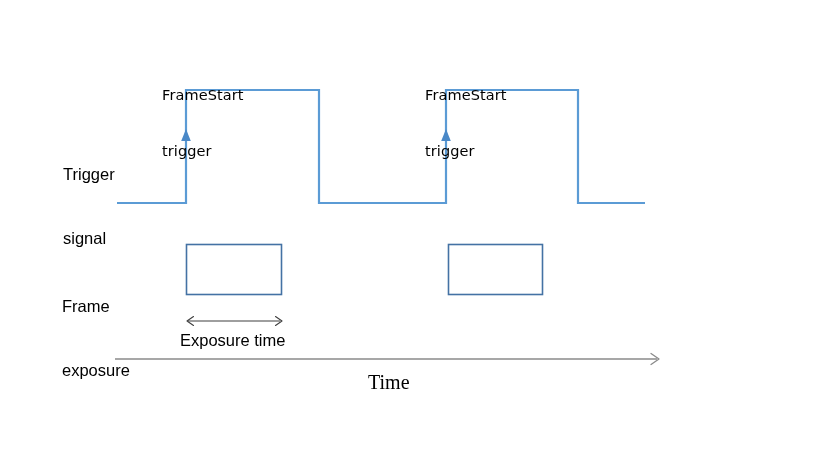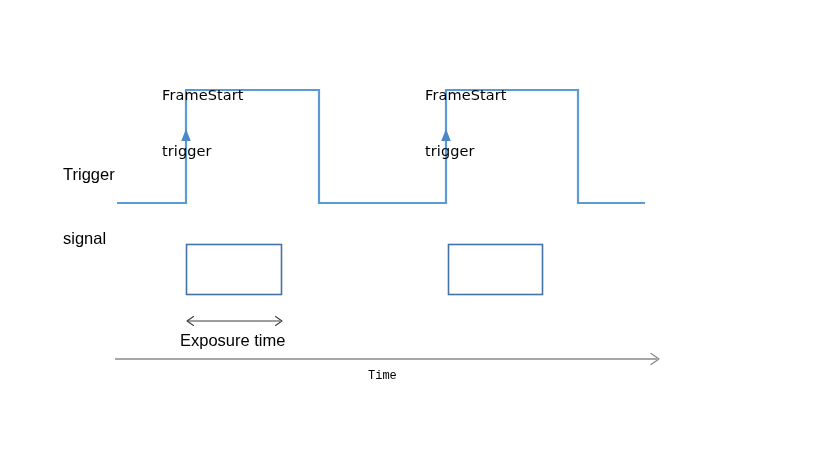--- a/index.html
+++ b/index.html
@@ -32,22 +32,22 @@
   .lbl-arial {
     font-family: "Liberation Sans", sans-serif;
     font-size: 16.5px;
   }
   .lbl-calibri {
     font-family: "DejaVu Sans", sans-serif;
     font-size: 14.5px;
     letter-spacing: 0.1px;
   }
   .lbl-axis {
-    font-family: Liberation Mono, monospace;
-    font-size: 12px;
+    font-family: Liberation Serif, serif;
+    font-size: 20px;
   }
 </style>
 </head>
 <body>
 
 <div id="canvas">
 
   <svg class="layer" viewBox="0 0 840 473" xmlns="http://www.w3.org/2000/svg">
 
     <g>
@@ -88,18 +88,22 @@
   <div class="lbl lbl-calibri" style="left:425px; top:48px;">
     <div>FrameStart</div>
     <div>trigger</div>
   </div>
 
   <div class="lbl lbl-arial" style="left:63px; top:121px;">
     <div>Trigger</div>
     <div>signal</div>
   </div>
 
+  <div class="lbl lbl-arial" style="left:62px; top:253px;">
+    <div>Frame</div>
+    <div>exposure</div>
+  </div>
 
   <div class="lbl lbl-arial" style="left:180px; top:330px;">Exposure time</div>
 
   <div class="lbl lbl-axis" style="left:368px; top:369px;">Time</div>
 
 </div>
 
 </body></html>

